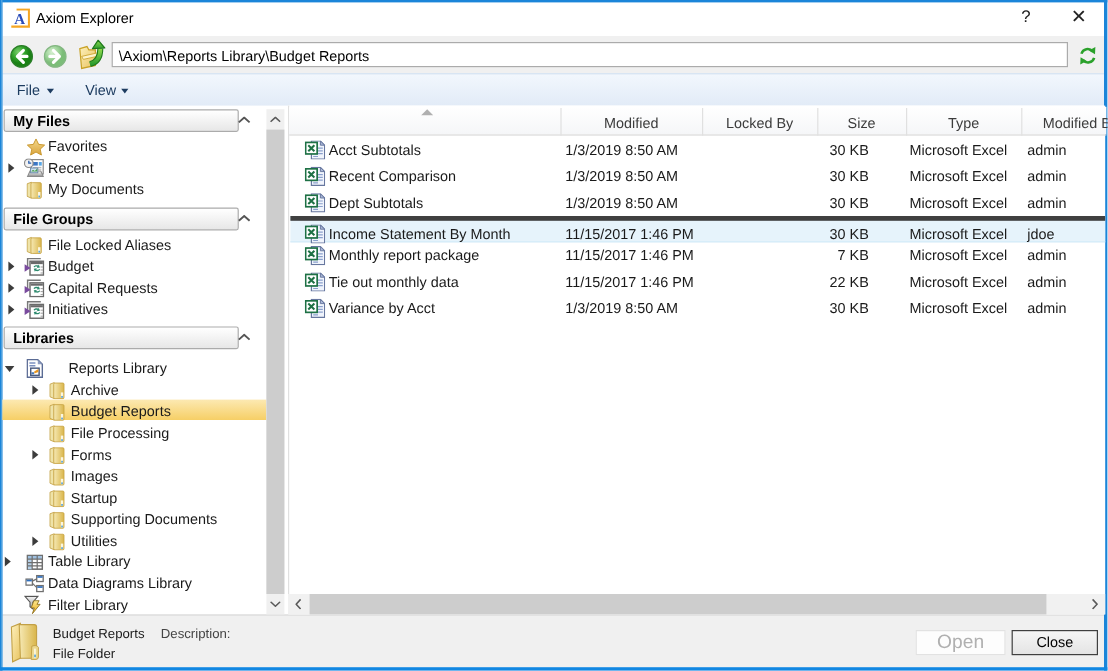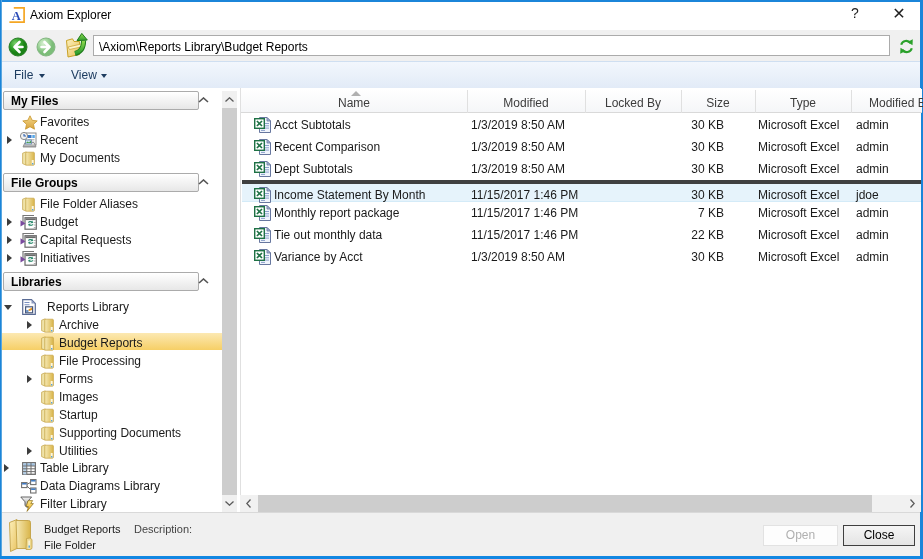--- a/index.html
+++ b/index.html
@@ -47,21 +47,21 @@
 .ftype{position:absolute;left:516px;top:4px;font-size:12px;color:#1a1a1a;}
 .fuser{position:absolute;left:614px;top:4px;font-size:12px;color:#1a1a1a;}
 
 #hsb{left:240px;top:495px;width:681px;height:17px;background:#f1f1f1;}
 #hsbthumb{left:18px;top:0;width:614px;height:17px;background:#cdcdcd;}
 
 #bottom{left:2px;top:512px;width:919px;height:44px;background:#f0f0f0;border-top:1px solid #d9d9d9;}
 #bname{left:44px;top:523px;font-size:11px;color:#1a1a1a;}
 #btype{left:44px;top:539px;font-size:11px;color:#1a1a1a;}
 #bdesc{left:134px;top:523px;font-size:11px;color:#444;}
-#openbtn{left:763px;top:525px;width:75px;height:21px;background:#fdfdfd;border:1px solid #e2e2e2;color:#b0b0b0;font-size:12px;text-align:center;line-height:19px;}
+#openbtn{left:763px;top:525px;width:75px;height:21px;background:#fdfdfd;border:1px solid #e2e2e2;color:#b0b0b0;font-size:16px;text-align:center;line-height:19px;}
 #closebtn{left:843px;top:525px;width:72px;height:21px;background:linear-gradient(#f5f5f5,#e4e4e4);border:1px solid #3f3f3f;color:#000;font-size:12px;text-align:center;line-height:19px;}
 svg{position:absolute;}
 </style>
 </head>
 <body>
 <div class="abs" id="title"></div>
 <div class="abs" id="toolbar"></div>
 <div class="abs" id="menubar"></div>
 <div class="abs" id="bottom"></div>
 <div class="abs" id="bT"></div>
@@ -197,21 +197,21 @@
 <rect x="9.7" y="9" width="2" height="4.6" fill="#fcf6e0"></rect>
 <rect x="10" y="12" width="1.4" height="1.5" fill="#5aa3d8"></rect>
 </svg>
     <div class="abs" style="left:40px;top:151px;white-space:nowrap;">My Documents</div>
 <svg width="13" height="15" style="left:22px;top:197px;" viewBox="0 0 13 15">
 <path d="M0.6,2.2 L4.2,0.8 L4.2,14.2 L0.6,12.6 Z" fill="#efe3a8" stroke="#c2a045" stroke-width="0.7"></path>
 <rect x="3.8" y="1.2" width="8.6" height="13" rx="1" fill="url(#fgold)" stroke="#c7a343" stroke-width="0.7"></rect>
 <rect x="9.7" y="9" width="2" height="4.6" fill="#fcf6e0"></rect>
 <rect x="10" y="12" width="1.4" height="1.5" fill="#5aa3d8"></rect>
 </svg>
-    <div class="abs" style="left:40px;top:197px;white-space:nowrap;">File Folder Aliases</div>
+    <div class="abs" style="left:40px;top:197px;white-space:nowrap;">File Locked Aliases</div>
 <div class="abs exp" style="left:7px;top:218px;"></div>
     <svg width="17" height="16" style="left:20px;top:214px;" viewBox="0 0 17 16">
 <path d="M3,10 V1.5 H14" fill="none" stroke="#787878" stroke-width="1.2"></path>
 <rect x="5" y="3.7" width="11.3" height="11.5" fill="#fff" stroke="#6a6a6a" stroke-width="1.2"></rect>
 <rect x="5.6" y="4.3" width="10.1" height="1.8" fill="#6a6a6a"></rect>
 <path d="M13.8,8.5 h2 M13.8,11 h2 M13.8,13.5 h2" stroke="#9a9a9a" stroke-width="0.8"></path>
 <path d="M8,8.2 C8.6,7 10.5,6.6 11.8,7.3 l0.5,-0.8 l1,2.5 l-2.6,0.3 l0.5,-0.9 C10.4,7.9 9,8.2 8.6,9 Z" fill="#2e8b6e"></path>
 <path d="M13.4,10.6 C12.8,11.9 10.9,12.3 9.6,11.6 l-0.5,0.8 l-1,-2.5 l2.6,-0.3 l-0.5,0.9 c0.8,0.5 2.2,0.2 2.6,-0.6 Z" fill="#2e8b6e"></path>
 <path d="M0.5,6.3 L5.5,9.4 L0.5,12.5 Z" fill="#7a4b9e"></path>
 </svg>
@@ -240,21 +240,21 @@
     <div class="abs" style="left:40px;top:251px;white-space:nowrap;">Initiatives</div>
 <div class="abs expd" style="left:4px;top:305px;"></div>
     <svg width="14" height="16" style="left:22px;top:299px;" viewBox="0 0 14 16">
 <path d="M0.7,0.7 H9.5 L13.3,4.5 V15.3 H0.7 Z" fill="#fdfdfe" stroke="#5a6b94" stroke-width="1.2"></path>
 <path d="M9.5,0.7 L13.3,4.5 H9.5 Z" fill="#8d9cc0"></path>
 <path d="M2.5,3.5 H7.5 M2.5,5.8 H7.5" stroke="#7b90c0" stroke-width="1.1"></path>
 <rect x="3.6" y="7.8" width="7" height="6" fill="#fff" stroke="#49597c" stroke-width="1.2"></rect>
 <path d="M6.5,10.5 L10,8.5 V11 L6.6,12.2 Z" fill="#e8951d"></path>
 <path d="M4.2,11.2 h2.2 v1.6 h-2.2 z" fill="#4477b8"></path>
 </svg>
-    <div class="abs" style="left:47px;top:300px;white-space:nowrap;">Reports Library</div>
+    <div class="abs" style="left:57px;top:300px;white-space:nowrap;">Reports Library</div>
 <div class="abs exp" style="left:27px;top:321px;"></div>
     <svg width="13" height="15" style="left:41px;top:318px;" viewBox="0 0 13 15">
 <path d="M0.6,2.2 L4.2,0.8 L4.2,14.2 L0.6,12.6 Z" fill="#efe3a8" stroke="#c2a045" stroke-width="0.7"></path>
 <rect x="3.8" y="1.2" width="8.6" height="13" rx="1" fill="url(#fgold)" stroke="#c7a343" stroke-width="0.7"></rect>
 <rect x="9.7" y="9" width="2" height="4.6" fill="#fcf6e0"></rect>
 <rect x="10" y="12" width="1.4" height="1.5" fill="#5aa3d8"></rect>
 </svg>
     <div class="abs" style="left:59px;top:318px;white-space:nowrap;">Archive</div>
 <svg width="13" height="15" style="left:41px;top:336px;" viewBox="0 0 13 15">
 <path d="M0.6,2.2 L4.2,0.8 L4.2,14.2 L0.6,12.6 Z" fill="#efe3a8" stroke="#c2a045" stroke-width="0.7"></path>
@@ -333,21 +333,20 @@
 </div>
 
 <div class="abs" id="rpane">
   <div id="lhdr">
     <div class="colsep" style="left:226px;"></div>
     <div class="colsep" style="left:344px;"></div>
     <div class="colsep" style="left:440px;"></div>
     <div class="colsep" style="left:514px;"></div>
     <div class="colsep" style="left:610px;"></div>
     <div id="sorttri"></div>
-    <div class="hcol" style="left:0;width:226px;">Name</div>
     <div class="hcol" style="left:226px;width:118px;">Modified</div>
     <div class="hcol" style="left:344px;width:96px;">Locked By</div>
     <div class="hcol" style="left:440px;width:74px;">Size</div>
     <div class="hcol" style="left:514px;width:96px;">Type</div>
     <div class="hcol" style="left:610px;width:120px;text-align:left;padding-left:18px;">Modified By</div>
   </div>
   <div id="filezone">
 <div class="frow" style="top:26px;">
         <svg width="17" height="16" style="left:12px;top:3px;" viewBox="0 0 17 16">
 <path d="M5.5,0.5 H13 L16.5,4 V15.5 H5.5 Z" fill="#f0f4fc" stroke="#67779f" stroke-width="1"></path>

